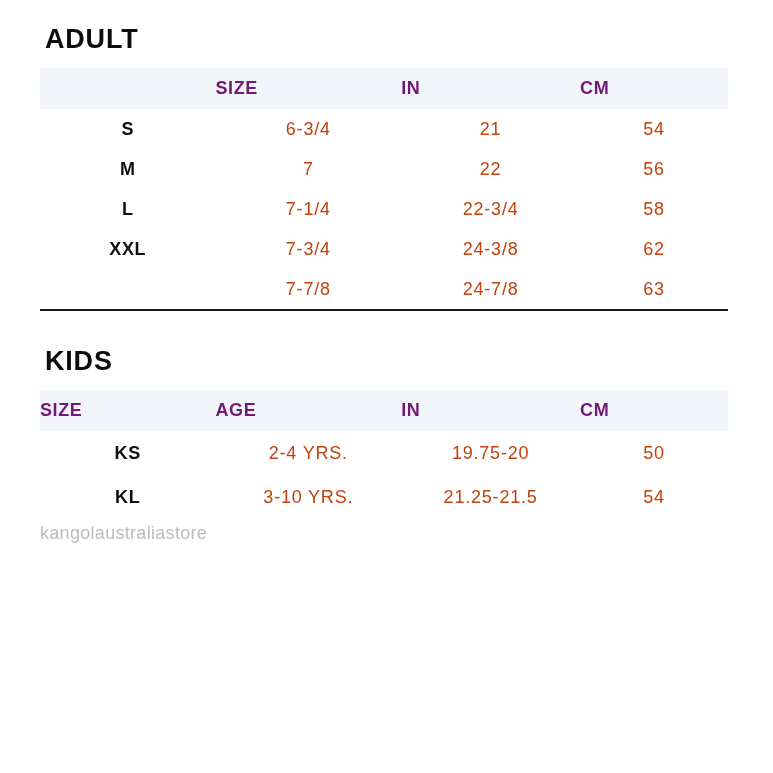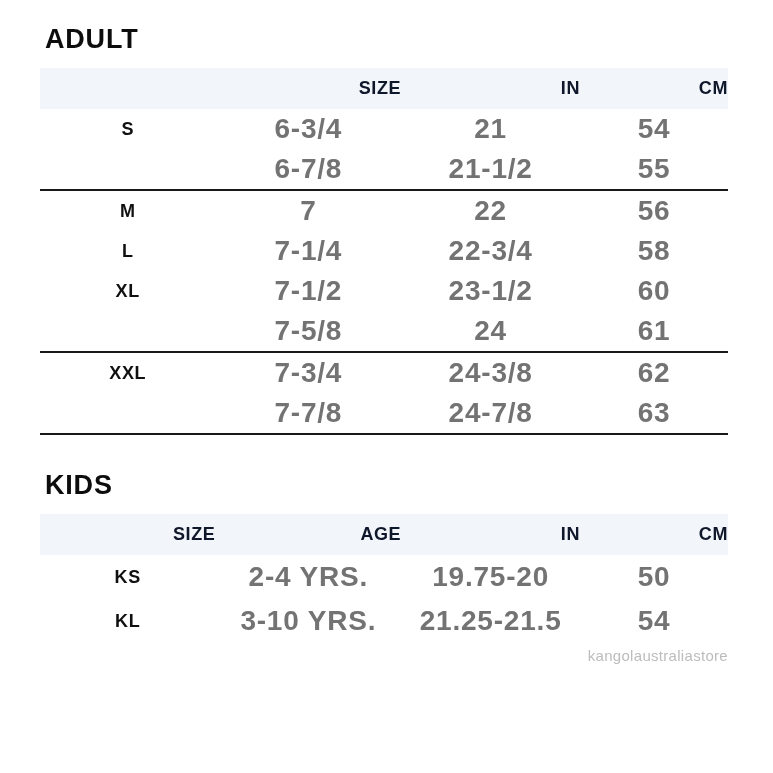--- a/index.html
+++ b/index.html
@@ -34,50 +34,50 @@
   table.size-table col.c1 { width: 25.5%; }
   table.size-table col.c2 { width: 27%; }
   table.size-table col.c3 { width: 26%; }
   table.size-table col.c4 { width: 21.5%; }
   table.size-table thead th {
     background: #f2f5f9;
     height: 41px;
     font-size: 18px;
     font-weight: 800;
     letter-spacing: 0.6px;
-    color: #0f172a;
-    text-align: right;
+    color: #701a75;
+    text-align: left;
     padding: 0;
   }
   table.size-table td {
     height: 40px;
     text-align: center;
     vertical-align: middle;
-    font-size: 28px;
-    font-weight: 700;
+    font-size: 18px;
+    font-weight: 400;
     letter-spacing: 0.8px;
-    color: #737373;
+    color: #c2410c;
     padding: 0;
   }
   table.size-table td.row-label {
     font-size: 18px;
     font-weight: 800;
     letter-spacing: 0.6px;
     color: #101010;
   }
   table.size-table tr.group-end {
     border-bottom: 2.5px solid #191919;
   }
   table.size-table.kids-table td {
     height: 44px;
   }
   .watermark {
     margin-top: 4px;
-    text-align: right;
-    font-size: 15px;
+    text-align: left;
+    font-size: 18px;
     font-weight: 400;
     letter-spacing: 0.3px;
     color: #bcbcbc;
   }
 </style>
 </head>
 <body>
 
 <div class="page">
 
@@ -98,49 +98,31 @@
         <th>CM</th>
       </tr>
     </thead>
     <tbody id="adult-body">
         <tr>
           <td class="row-label">S</td>
           <td>6-3/4</td>
           <td>21</td>
           <td>54</td>
         </tr>
-        <tr class="group-end">
-          <td class="row-label"></td>
-          <td>6-7/8</td>
-          <td>21-1/2</td>
-          <td>55</td>
-        </tr>
         <tr>
           <td class="row-label">M</td>
           <td>7</td>
           <td>22</td>
           <td>56</td>
         </tr>
         <tr>
           <td class="row-label">L</td>
           <td>7-1/4</td>
           <td>22-3/4</td>
           <td>58</td>
-        </tr>
-        <tr>
-          <td class="row-label">XL</td>
-          <td>7-1/2</td>
-          <td>23-1/2</td>
-          <td>60</td>
-        </tr>
-        <tr class="group-end">
-          <td class="row-label"></td>
-          <td>7-5/8</td>
-          <td>24</td>
-          <td>61</td>
         </tr>
         <tr>
           <td class="row-label">XXL</td>
           <td>7-3/4</td>
           <td>24-3/8</td>
           <td>62</td>
         </tr>
         <tr class="group-end">
           <td class="row-label"></td>
           <td>7-7/8</td>

